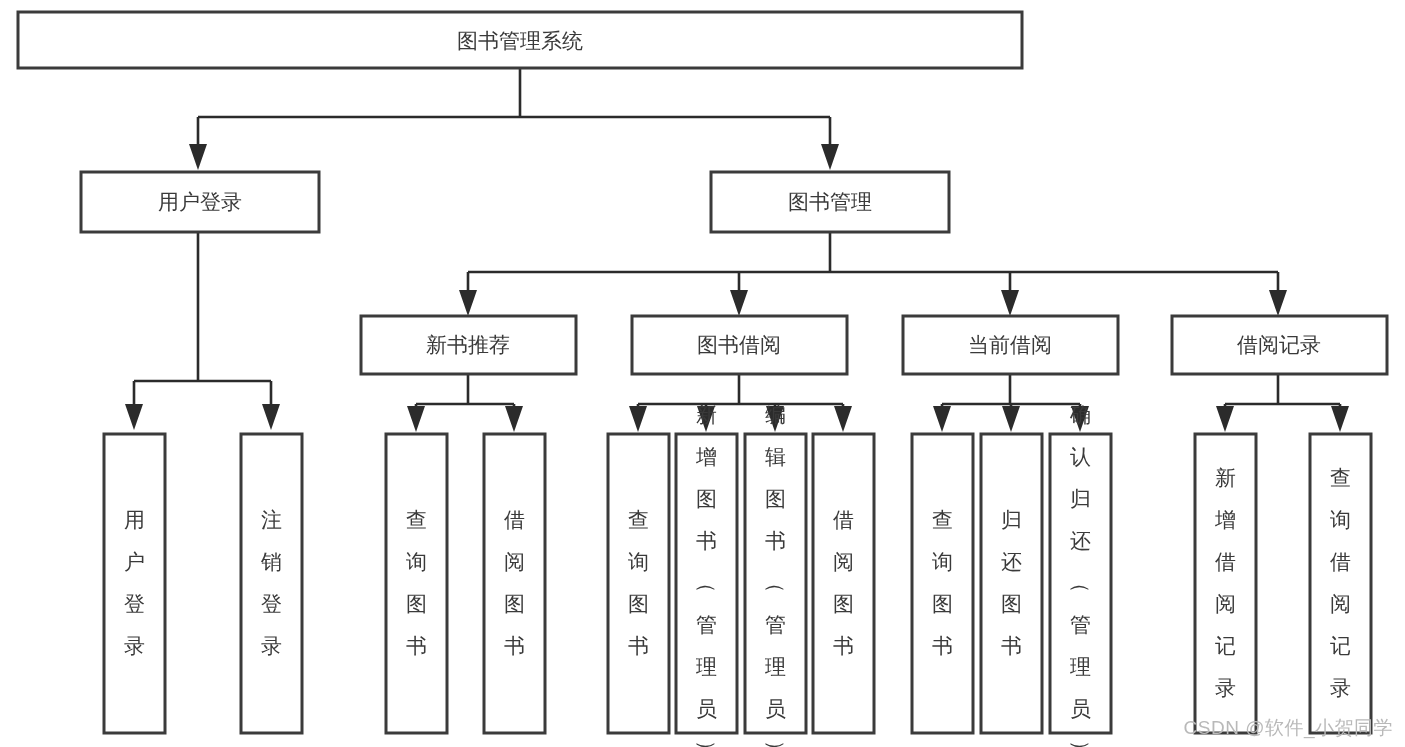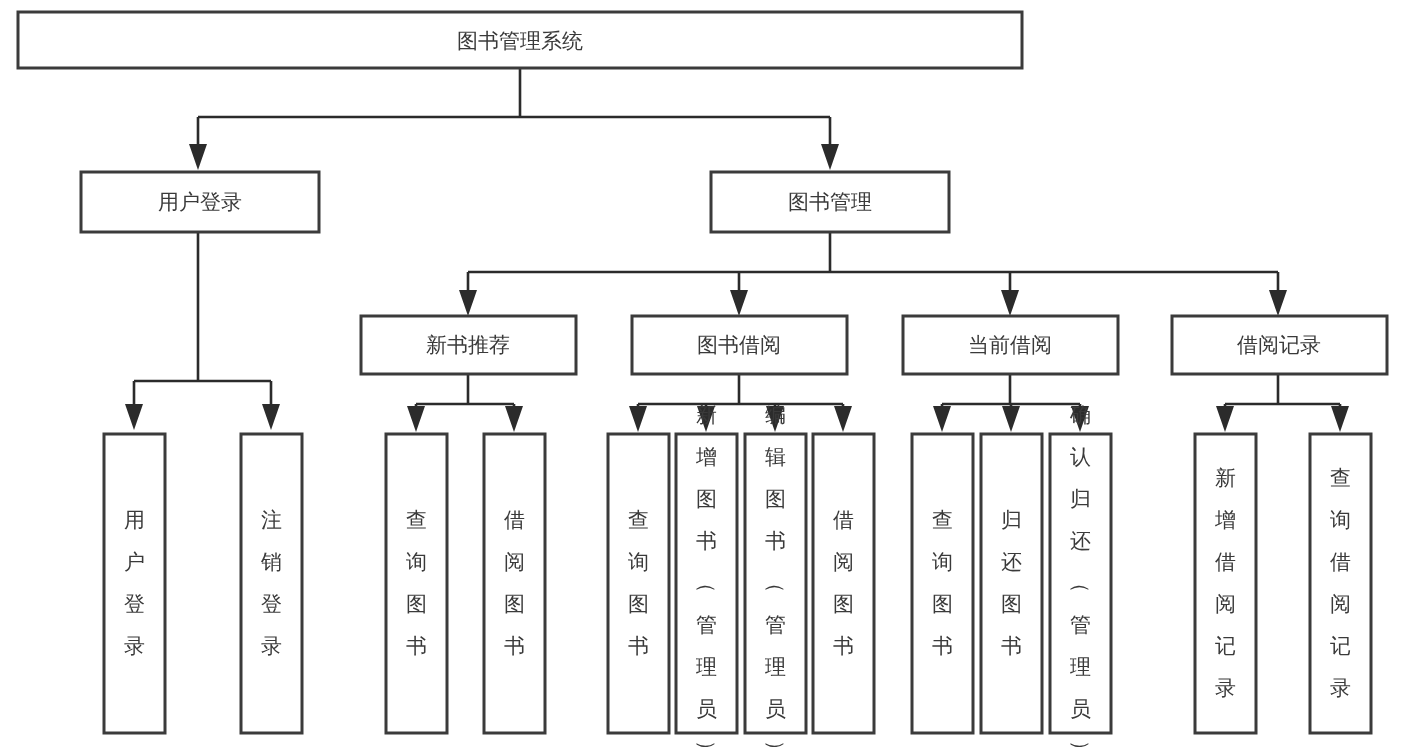--- a/index.html
+++ b/index.html
@@ -317,14 +317,15 @@
           <text class="node-label-vertical" x="1340.5" y="526.5">询</text>
           <text class="node-label-vertical" x="1340.5" y="568.5">借</text>
           <text class="node-label-vertical" x="1340.5" y="610.5">阅</text>
           <text class="node-label-vertical" x="1340.5" y="652.5">记</text>
           <text class="node-label-vertical" x="1340.5" y="694.5">录</text>
         </g>
       </g>
 
   </svg>
 
+  <div class="watermark">CSDN @软件_小贺同学</div>
 
 </div>
 
 </body></html>

